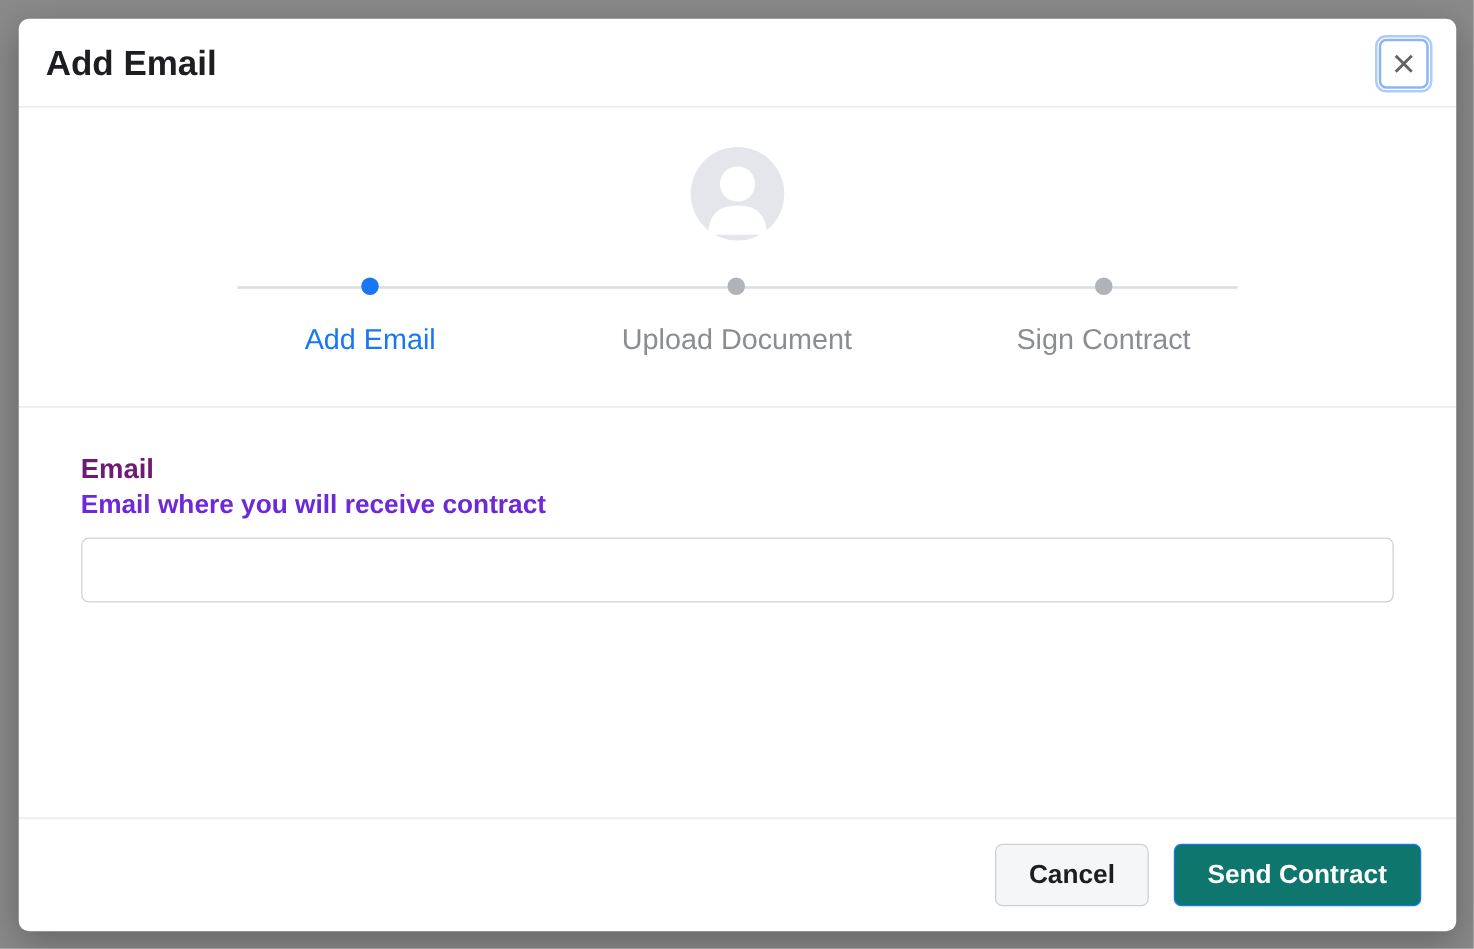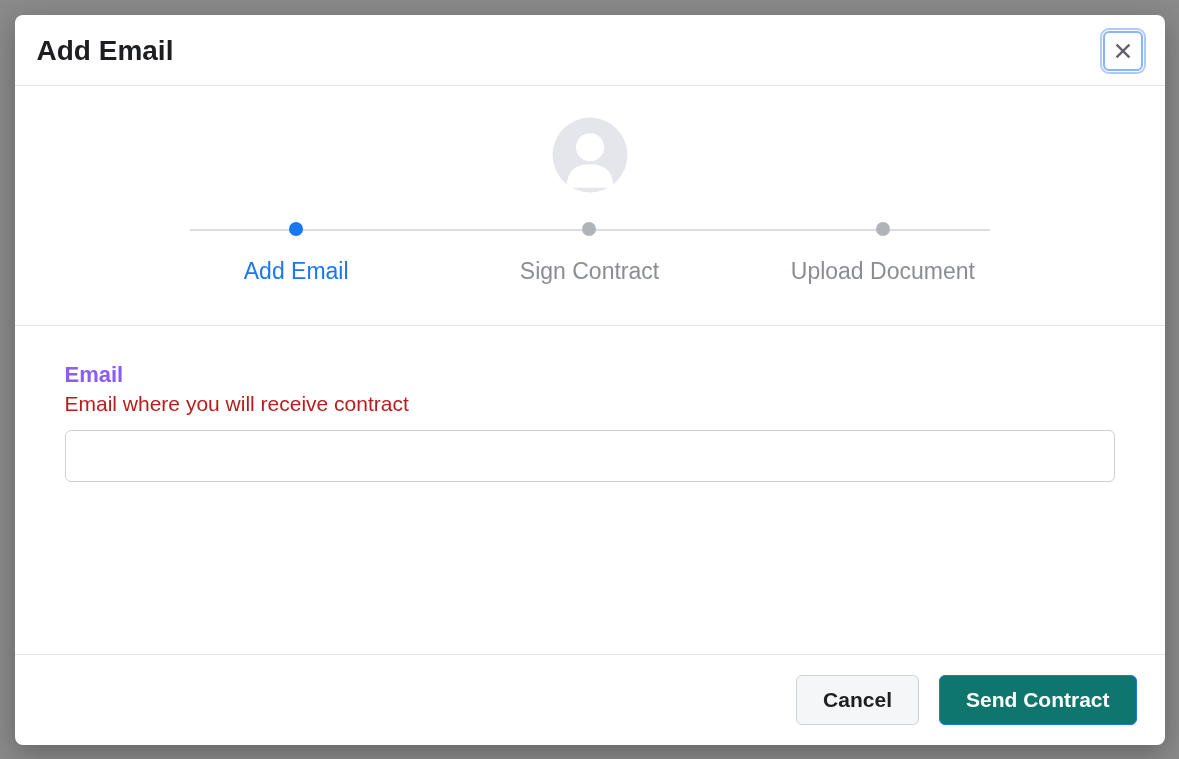--- a/index.html
+++ b/index.html
@@ -110,27 +110,28 @@
   .body-text {
     font-size: 23px;
     line-height: 1.5;
     color: #1c1e21;
     margin-bottom: 34px;
   }
   .body-text .bold { font-weight: 700; }
   .field-label {
     font-size: 22px;
     font-weight: 700;
-    color: #8b5cf6;
+    color: #701a75;
     margin-bottom: 4px;
   }
   .field-help {
     font-size: 21px;
-    color: #b91c1c;
+    color: #6d28d9;
     margin-bottom: 14px;
+    font-weight: bold;
   }
   .email-input {
     width: 100%;
     height: 52px;
     border: 1px solid #ccd0d5;
     border-radius: 6px;
     padding: 0 14px;
     font-size: 20px;
     background: #fff;
   }
@@ -188,25 +189,25 @@
     </div>
     <div class="stepper">
       <div class="stepper-line"></div>
       <div class="stepper-row">
         <div class="step active">
           <div class="step-dot"></div>
           <div class="step-label">Add Email</div>
         </div>
         <div class="step">
           <div class="step-dot"></div>
-          <div class="step-label">Sign Contract</div>
+          <div class="step-label">Upload Document</div>
         </div>
         <div class="step">
           <div class="step-dot"></div>
-          <div class="step-label">Upload Document</div>
+          <div class="step-label">Sign Contract</div>
         </div>
       </div>
     </div>
   </div>
 
   <div class="modal-body">
     <div class="field-label">Email</div>
     <div class="field-help">Email where you will receive contract</div>
     <input type="text" class="email-input" value="" style="">
   </div>

